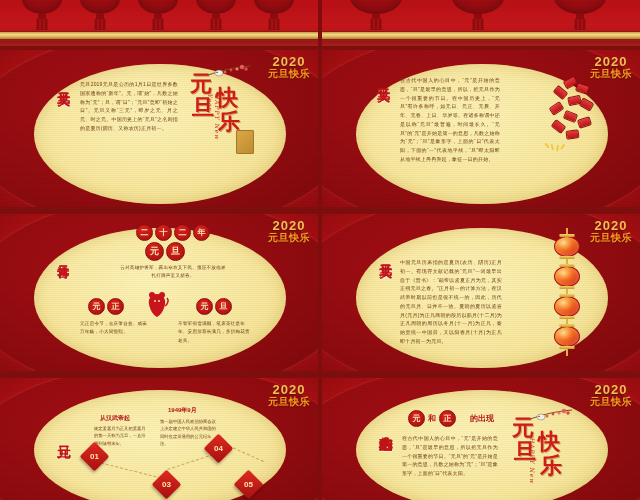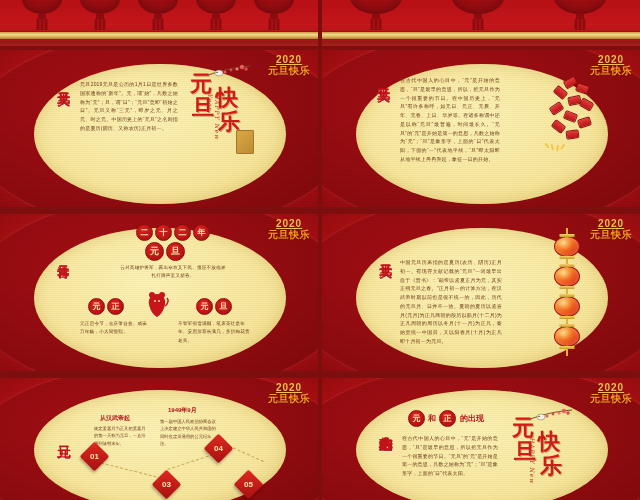--- a/index.html
+++ b/index.html
@@ -64,22 +64,22 @@
     border-radius:50%;
     background: radial-gradient(ellipse at 45% 38%, #fcf1b4 0%, #f7e79c 58%, #f0d986 100%);
     box-shadow: inset 0 0 14px rgba(190,150,60,.35);
   }
   .row-c .oval-inner{ height:120px; top:12px; }
 
   .badge2020{
     position:absolute; right:8px; top:5px; text-align:center; line-height:1;
     z-index:6;
   }
-  .badge2020 .yr{ font-size:10px; font-weight:bold; letter-spacing:1px;
-    color:#f0c052; text-shadow:0 1px 0 #6d0a0a; display:block;text-decoration:underline; }
+  .badge2020 .yr{ font-size:13px; font-weight:bold; letter-spacing:1px;
+    color:#f0c052; text-shadow:0 1px 0 #6d0a0a; display:block; }
   .badge2020 .cn{ font-size:10px; font-weight:bold; letter-spacing:.5px;
     color:#f6a11e; text-shadow:0 1px 0 #6d0a0a; display:block; margin-top:1px; }
 
   .vtitle{
     position:absolute; z-index:5; color:#c01418; font-weight:bold;
     font-size:13px; line-height:1.18; letter-spacing:0;
     writing-mode:vertical-rl; text-orientation:upright;
     text-shadow:0 1px 0 rgba(255,255,255,.4);
   }
   .body-cn{
@@ -374,21 +374,21 @@
         <span class="yr">2020</span>
         <span class="cn">元旦快乐</span>
       </div>
 
       <div class="vtitle" style="left:56px; top:48px; font-size:14px;">名称的由来</div>
 
       <div class="badge-row" style="left:86px; top:32px;">
         <span class="rbadge">元</span>
         <span style="color:#b2161a;font-weight:bold;font-size:8px;margin:0 1px">和</span>
         <span class="rbadge">正</span>
-        <span style="color:#b2161a;font-weight:bold;font-size:8px;margin-left:2px">的出现</span>
+        <span style="color:#b2161a;font-weight:bold;font-size:8px;margin-left:12px">的出现</span>
       </div>
 
       <div class="body-cn" style="left:80px; top:56px; width:96px;">在古代中国人的心目中，“元”是开始的意思，“旦”是最早的意思，所以把元旦作为一个很重要的节日。“元旦”的“元”是开始是第一的意思，凡数之始称为“元”；“旦”是象形字，上面的“日”代表太阳。</div>
 
       <div class="calli" style="left:190px; top:38px; width:70px; height:86px;">
         <svg class="plum" viewBox="0 0 46 16">
           <path d="M2 11 C12 8, 22 4, 44 2" stroke="#7a4a22" stroke-width="1" fill="none"></path>
           <circle cx="36" cy="3" r="2.2" fill="#e0605e"></circle>
             <circle cx="40" cy="5" r="1.8" fill="#d94a4a"></circle>
           <circle cx="31" cy="5" r="1.6" fill="#eb7b78"></circle>

